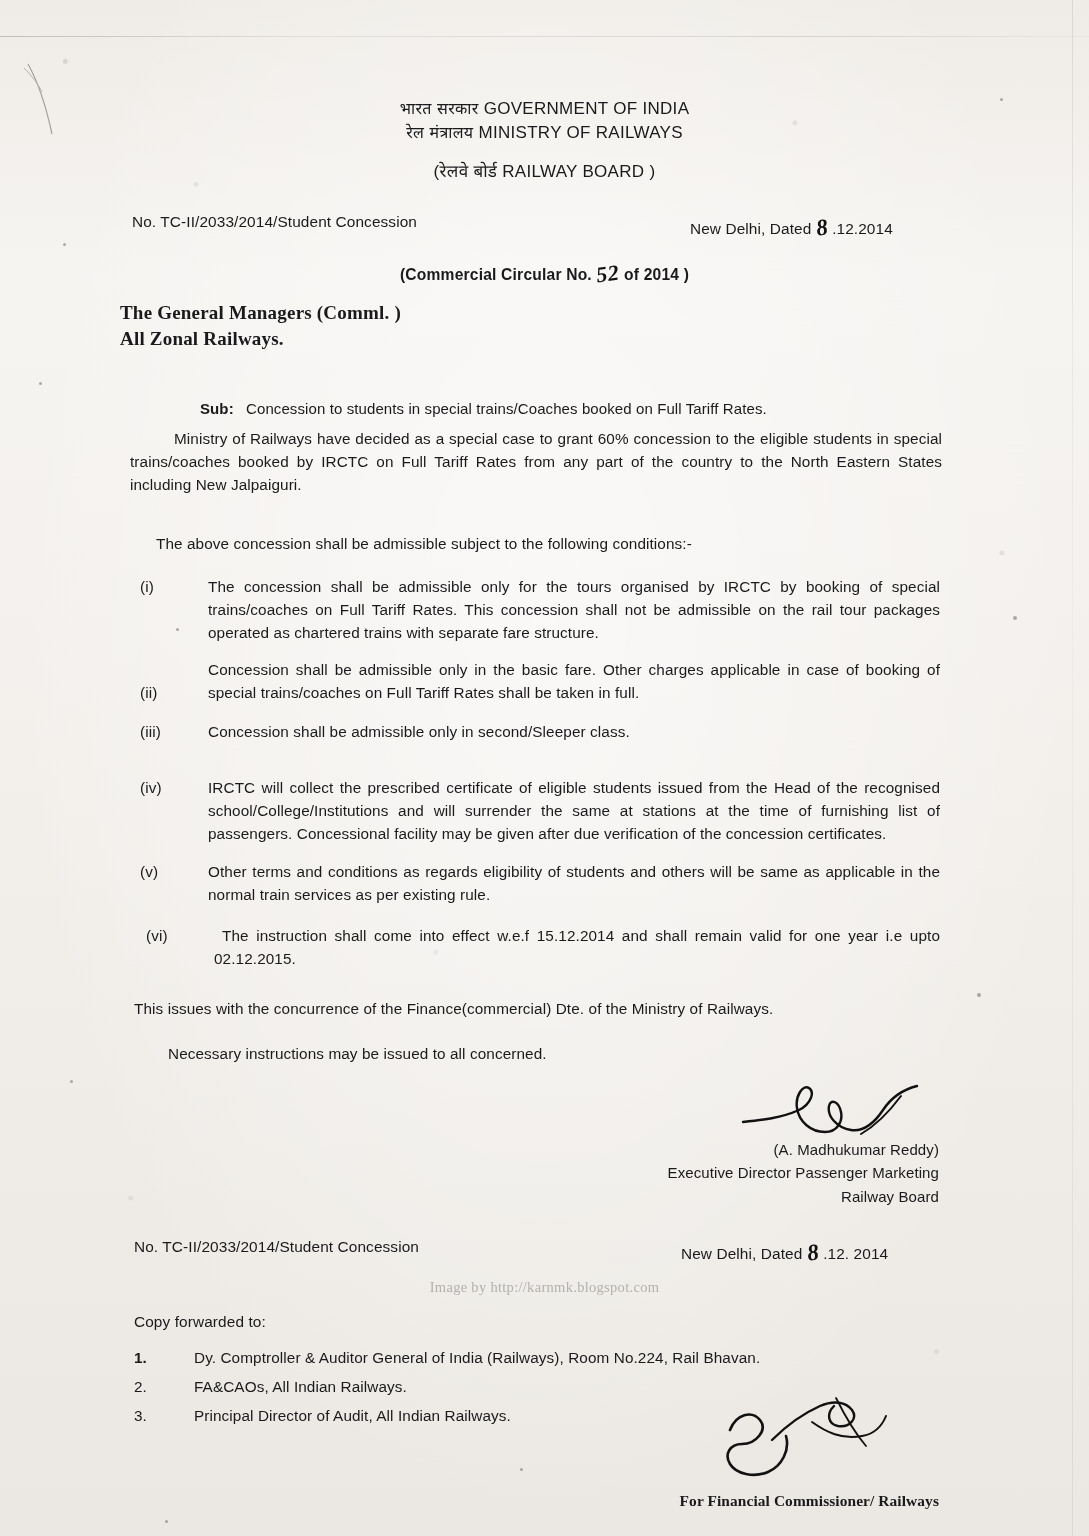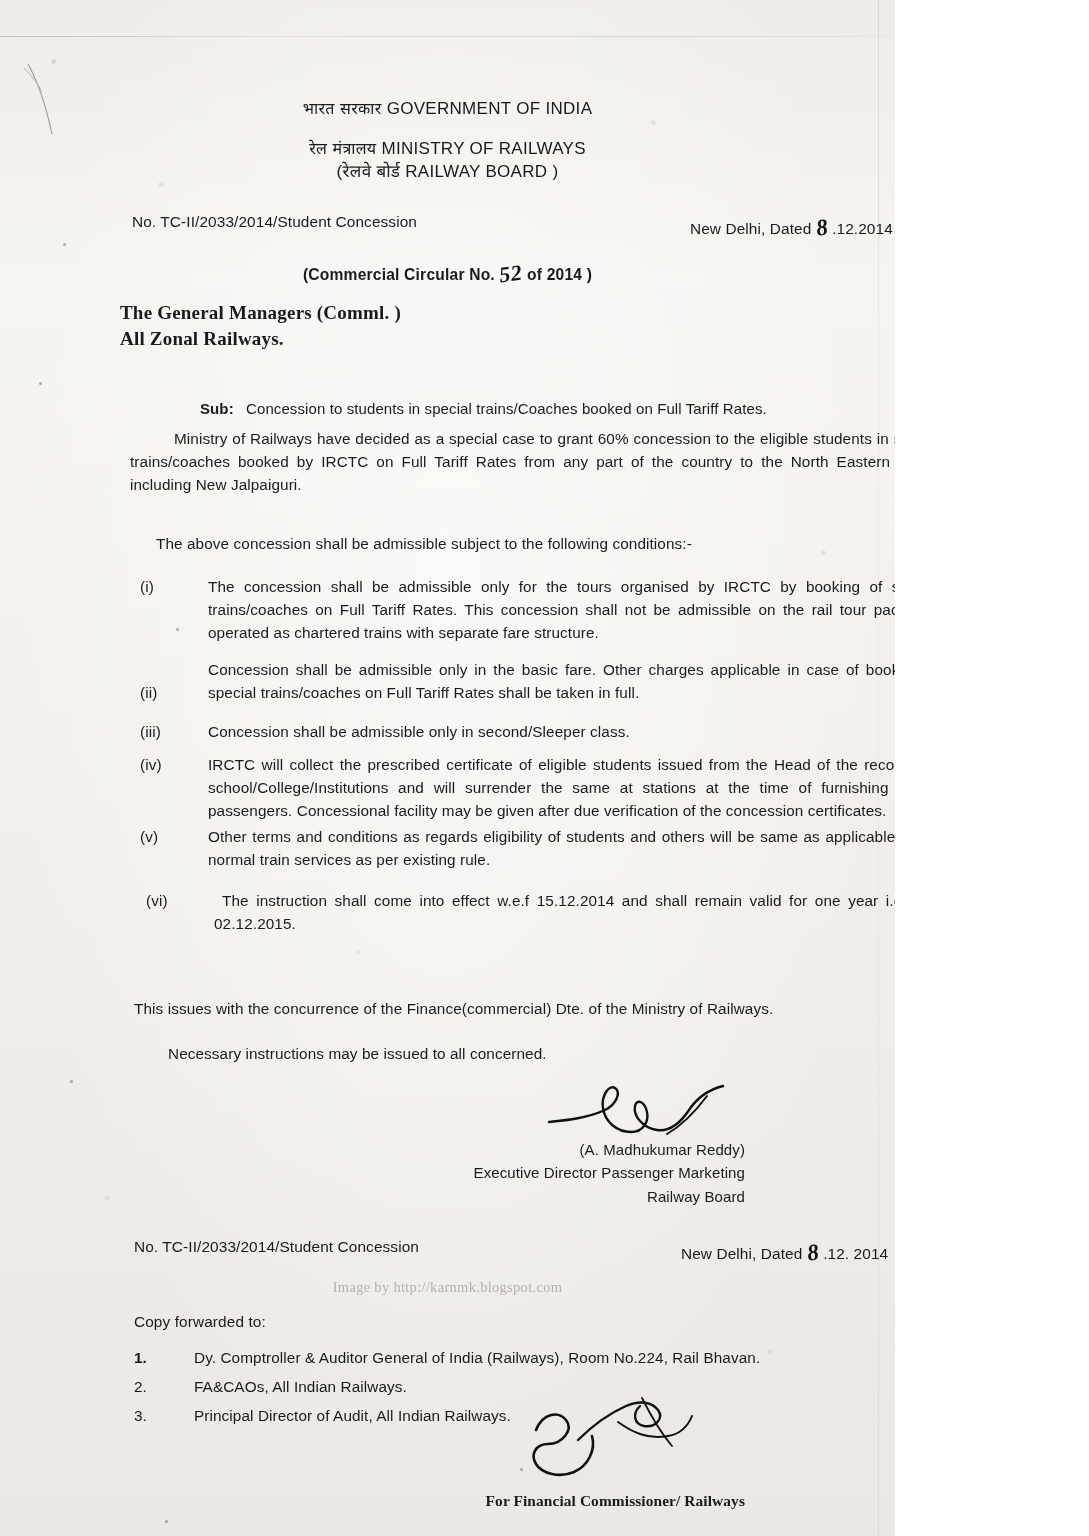--- a/index.html
+++ b/index.html
@@ -5,21 +5,21 @@
   html, body {
     margin: 0;
     padding: 0;
     background: #ffffff;
   }
   body {
     font-family: "Liberation Sans", sans-serif;
   }
   #page {
     position: relative;
-    width: 895px;
+    width: 1089px;
     height: 1536px;
     overflow: hidden;
     background: #f3f1ee;
     color: #18181a;
   }
   
   #page::before {
     content: "";
     position: absolute;
     inset: 0;
@@ -236,21 +236,21 @@
   </div>
 
   <div class="content doc-text">
 
     <div class="hdr" style="top:96px;">
       <span class="hdr-line">
         <span class="hi">भारत सरकार</span>
         <span>GOVERNMENT OF  INDIA</span>
       </span>
     </div>
-    <div class="hdr" style="top:136px;">
+    <div class="hdr" style="top:120px;">
       <span class="hdr-line">
         <span class="hi">रेल मंत्रालय</span>
         <span>MINISTRY OF RAILWAYS</span>
       </span>
     </div>
     <div class="hdr" style="top:159px;">
       <span class="hdr-line hi">(रेलवे बोर्ड  RAILWAY BOARD )</span>
     </div>
 
     <div class="abs ref-no">No. TC-II/2033/2014/Student Concession</div>
@@ -282,25 +282,25 @@
 
     <div class="list">
       <div class="li">
         <div class="num">(i)</div>
         <div class="body">The concession shall be admissible only for the tours organised by IRCTC by booking of special trains/coaches on Full Tariff Rates. This concession shall not be admissible on the rail tour packages operated as chartered trains with separate fare structure.</div>
       </div>
       <div class="li" style="margin-bottom:16px;align-items:flex-end;">
         <div class="num">(ii)</div>
         <div class="body">Concession shall be admissible only in the basic fare. Other charges applicable in case of booking of special trains/coaches on Full Tariff Rates shall be taken in full.</div>
       </div>
-      <div class="li" style="margin-bottom:10px;">
+      <div class="li" style="margin-bottom:33px;">
         <div class="num">(iii)</div>
         <div class="body">Concession shall be admissible only in second/Sleeper class.</div>
       </div>
-      <div class="li" style="margin-bottom:4px;justify-content:center;">
+      <div class="li" style="margin-bottom:16px;justify-content:center;">
         <div class="num">(iv)</div>
         <div class="body">IRCTC will collect the prescribed certificate of eligible students issued from the Head of the recognised school/College/Institutions and will surrender the same at stations at the time of furnishing list of passengers. Concessional facility may be given after due verification of the concession certificates.</div>
       </div>
       <div class="li" style="margin-bottom:18px;">
         <div class="num">(v)</div>
         <div class="body">Other terms and conditions as regards eligibility of students and others will be same as applicable in the normal train services as per existing rule.</div>
       </div>
       <div class="li">
         <div class="num" style="padding-left:8px;">(vi)</div>
         <div class="body pad">The instruction shall come into effect w.e.f  15.12.2014 and shall remain valid for one year i.e upto 02.12.2015.</div>

